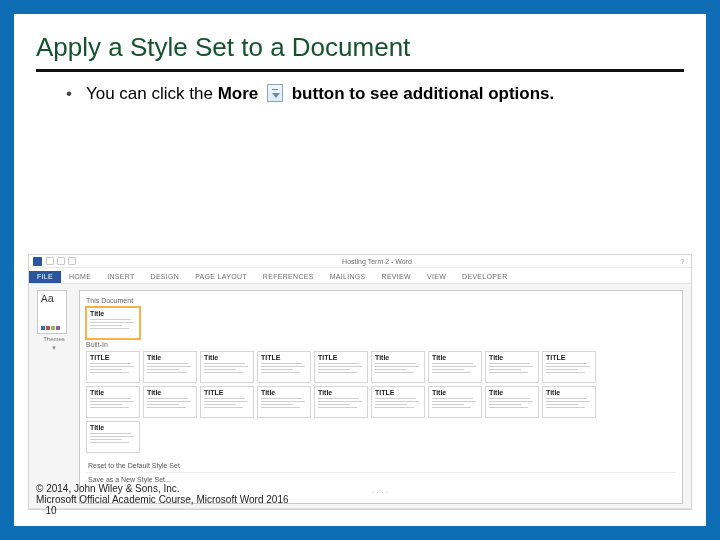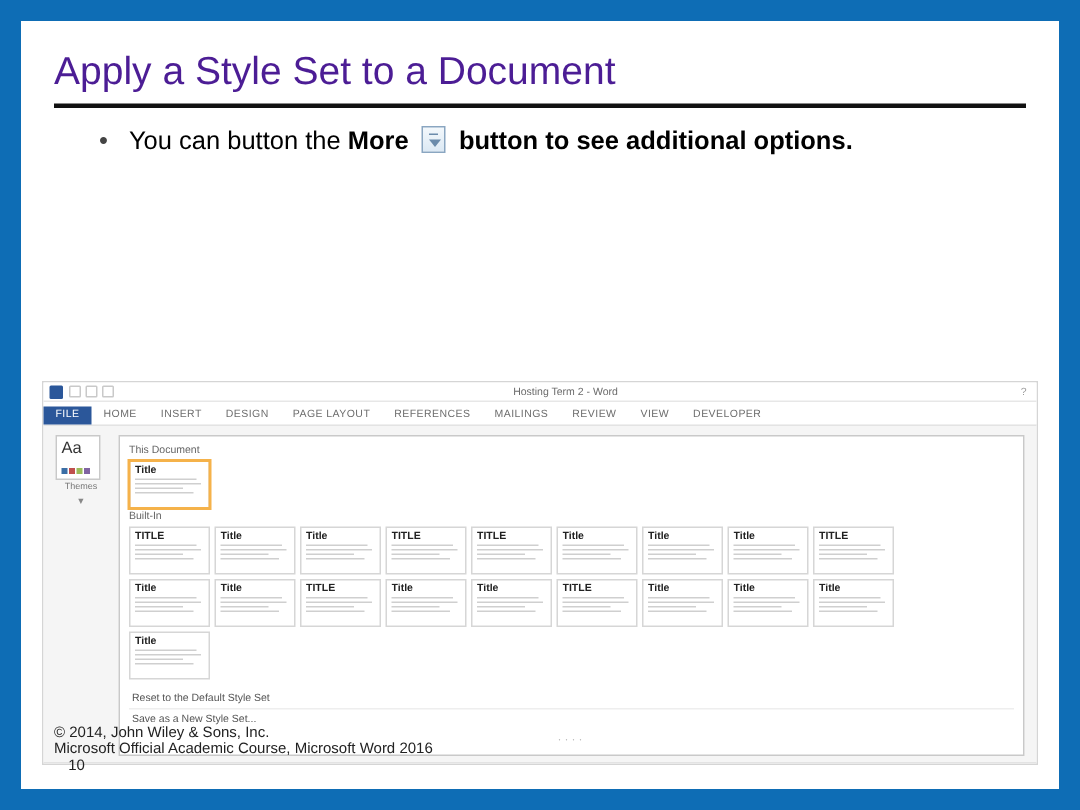--- a/index.html
+++ b/index.html
@@ -1,19 +1,19 @@
 <!DOCTYPE html>
 <html><head>
 <meta charset="utf-8">
 <style>
   * { box-sizing: border-box; margin: 0; padding: 0; }
   html, body { width: 720px; height: 540px; font-family: Arial, sans-serif; }
   .frame { width: 720px; height: 540px; border: 14px solid #0e6db5; background: #fff; position: relative; }
   .content { padding: 18px 22px 0 22px; }
-  .title { color: #4c1d95; font-size: 26px; font-weight: 400; margin-bottom: 6px; }
+  .title { color: #14532d; font-size: 26px; font-weight: 400; margin-bottom: 6px; }
   .rule { border: none; border-top: 3px solid #111; margin-bottom: 10px; }
   .bullet-row { display: flex; align-items: flex-start; gap: 14px; padding-left: 30px; font-size: 17px; font-weight: 700; line-height: 1.4; }
   .bullet-dot { color: #444; font-weight: 400; }
   .bullet-text .light { font-weight: 400; }
   .more-icon { display: inline-block; width: 16px; height: 18px; border: 1px solid #8aa6c1; background: linear-gradient(#f3f8fc,#dce9f4); vertical-align: -3px; position: relative; margin: 0 4px; }
   .more-icon::before { content:""; position:absolute; top:4px; left:4px; right:4px; border-top:1px solid #6b8bab; }
   .more-icon::after { content:""; position:absolute; bottom:3px; left:4px; border-left:4px solid transparent; border-right:4px solid transparent; border-top:5px solid #6b8bab; }
 
   .shot { position: absolute; left: 14px; right: 14px; top: 240px; background: #fff; border: 1px solid #d5d5d5; font-family: "Segoe UI", Arial, sans-serif; font-size: 7px; color: #555; }
   .wtitlebar { display:flex; align-items:center; height:13px; background:#fff; border-bottom:1px solid #e7e7e7; padding:0 4px; gap:4px; }
@@ -22,21 +22,21 @@
   .qat span { width:8px; height:8px; border:1px solid #c9c9c9; border-radius:1px; }
   .wtitle { flex:1; text-align:center; color:#6b6b6b; font-size:7px; }
   .wclose { width:9px; height:9px; text-align:center; line-height:9px; color:#999; }
 
   .ribbon-tabs { display:flex; align-items:flex-end; height:15px; background:#fff; }
   .ribbon-tabs .tab { padding:2px 8px 3px; color:#6e6e6e; font-size:7px; letter-spacing:0.3px; }
   .ribbon-tabs .file { background:#2b579a; color:#fff; }
 
   .gallery { background:#f5f5f5; border-top:1px solid #e3e3e3; border-bottom:1px solid #e3e3e3; padding:6px 8px 4px 8px; display:flex; gap:8px; }
   .themes { width:34px; }
-  .theme-thumb { width:30px; height:30px; background:#fff; border:1px solid #c9c9c9; position:relative; }
+  .theme-thumb { width:30px; height:44px; background:#fff; border:1px solid #c9c9c9; position:relative;font-family:Liberation Mono, monospace; }
   .theme-thumb .aa { position:absolute; top:2px; left:3px; font-size:11px; color:#333; }
   .theme-thumb .sw { position:absolute; bottom:3px; left:3px; display:flex; gap:1px; }
   .theme-thumb .sw i { width:4px; height:4px; display:block; }
   .themes-lbl { text-align:center; font-size:6px; color:#777; margin-top:2px; }
   .tarrow { text-align:center; color:#888; margin-top:2px; font-size:7px; }
 
   .sets { flex:1; background:#fff; border:1px solid #c9c9c9; padding:4px 6px 6px 6px; }
   .group-lbl { font-size:7px; color:#666; margin:2px 0 3px 0; }
   .row { display:flex; gap:3px; flex-wrap:nowrap; }
   .tile { width:54px; height:32px; background:#fff; border:1px solid #d6d6d6; padding:2px 3px; overflow:hidden; }
@@ -56,21 +56,21 @@
 </head>
 <body>
 
 <div class="frame">
   <div class="content">
     <h1 class="title">Apply a Style Set to a Document</h1>
     <hr class="rule">
     <div class="bullet-row">
       <span class="bullet-dot">•</span>
       <div class="bullet-text">
-        <span class="light">You can button the </span><span>More</span>
+        <span class="light">You can click the </span><span>More</span>
         <span class="more-icon"></span>
         <span> button  to see additional options.</span>
       </div>
     </div>
   </div>
 
   <div class="shot">
     <div class="wtitlebar">
       <span class="wicon"></span>
       <span class="qat">

